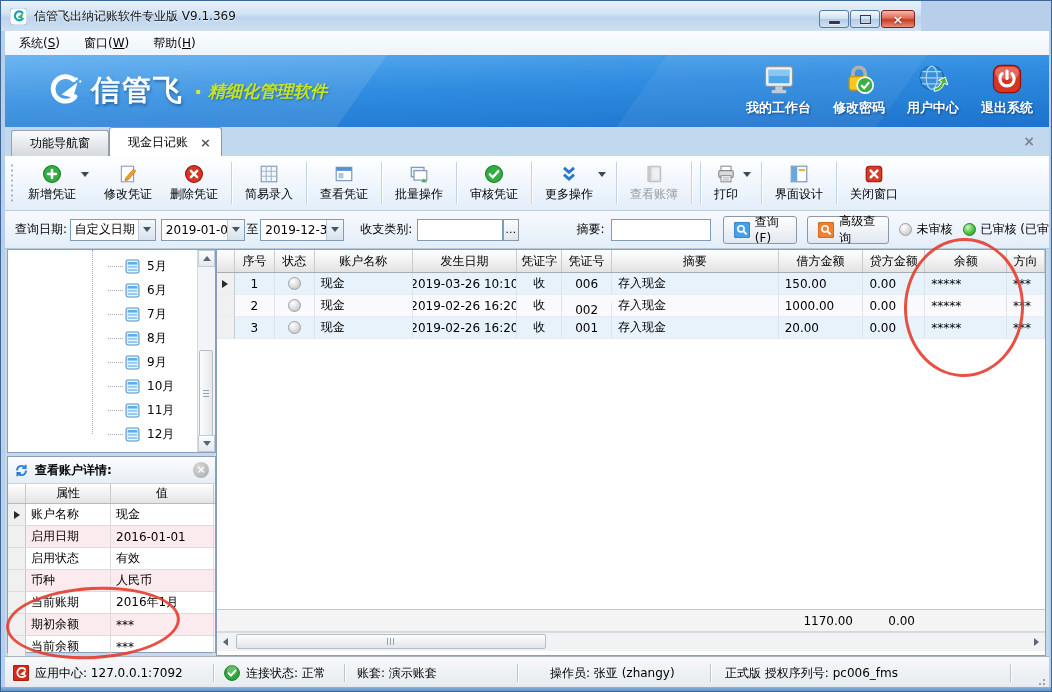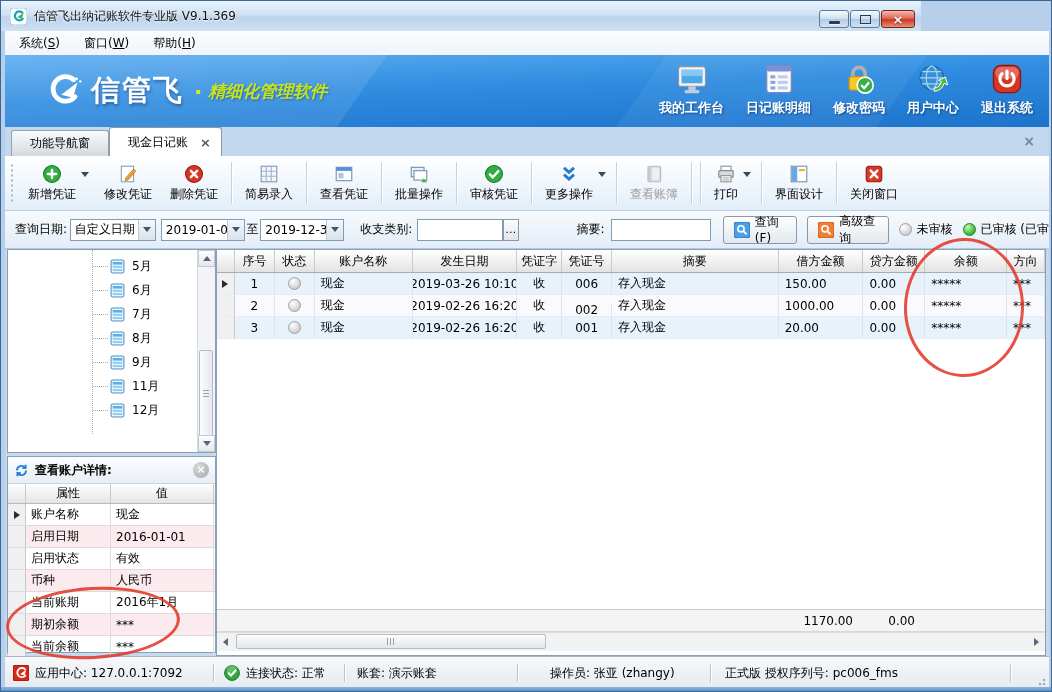--- a/index.html
+++ b/index.html
@@ -75,21 +75,21 @@
   .sphere.audited{border-color:#1f7d2c;background:radial-gradient(circle at 35% 30%,#c9f6c4,#52c43e 55%,#259422);}
   .legend-item{display:flex;align-items:center;margin-left:10px;white-space:nowrap;}
   .legend-item .sphere{margin-right:5px;}
 
   
   .main{position:absolute;left:4px;top:248px;width:1044px;height:407px;background:#c6d9ec;}
 
   
   .tree-panel{position:absolute;left:2px;top:0;width:209px;height:204px;background:#fff;border:1px solid #8aa0b8;box-sizing:border-box;overflow:hidden;}
   .tree-guide{position:absolute;left:84px;top:0;height:184px;border-left:1px dotted #a8a8a8;}
-  .tree-items{position:absolute;left:1px;top:4px;right:17px;}
+  .tree-items{position:absolute;left:16px;top:4px;right:17px;}
   .tree-item{display:flex;align-items:center;height:24px;padding-left:84px;cursor:pointer;}
   .tree-item::before{content:"";width:15px;border-top:1px dotted #a8a8a8;margin-right:2px;}
   .tree-icon{width:15px;height:15px;flex:0 0 15px;}
   .tree-icon svg{width:15px;height:15px;}
   .tree-label{margin-left:7px;}
   .vscroll{position:absolute;right:0;top:0;bottom:0;width:17px;background:#f2f4f7;border-left:1px solid #d4dadf;}
   .vs-btn{position:absolute;left:0;width:17px;height:17px;background:linear-gradient(#fcfdfe,#e4e9ee);border:1px solid #c2cad2;box-sizing:border-box;display:flex;align-items:center;justify-content:center;}
   .vs-btn.up{top:0;} .vs-btn.down{bottom:0;}
   .tri-up{width:0;height:0;border-left:4px solid transparent;border-right:4px solid transparent;border-bottom:5px solid #5a6672;}
   .tri-down{width:0;height:0;border-left:4px solid transparent;border-right:4px solid transparent;border-top:5px solid #5a6672;}
@@ -195,33 +195,20 @@
               <rect x="2" y="3" width="22" height="16" rx="2" fill="#f0f4f8" stroke="#8898a8"></rect>
               <rect x="4.5" y="5.5" width="17" height="11" fill="#50a8e8"></rect>
               <rect x="4.5" y="5.5" width="17" height="5" fill="#88c8f4"></rect>
               <rect x="10" y="19" width="6" height="3" fill="#c0ccd8"></rect>
               <rect x="7" y="22" width="12" height="2.5" rx="1" fill="#c0ccd8"></rect>
             </svg></span>
           <span class="ba-label">我的工作台</span>
         </div>
         <div class="banner-action">
           <span class="ba-icon"><svg viewBox="0 0 26 26">
-              <rect x="3" y="2" width="20" height="22" rx="2" fill="#f8fafc" stroke="#7888b8"></rect>
-              <rect x="3" y="2" width="20" height="5" rx="2" fill="#7890d8"></rect>
-              <rect x="6" y="10" width="4" height="2.5" fill="#90a0d8"></rect>
-              <rect x="12" y="10" width="8" height="2.5" fill="#c0cbe8"></rect>
-              <rect x="6" y="14.5" width="4" height="2.5" fill="#90a0d8"></rect>
-              <rect x="12" y="14.5" width="8" height="2.5" fill="#c0cbe8"></rect>
-              <rect x="6" y="19" width="4" height="2.5" fill="#90a0d8"></rect>
-              <rect x="12" y="19" width="8" height="2.5" fill="#c0cbe8"></rect>
-            </svg></span>
-          <span class="ba-label">日记账明细</span>
-        </div>
-        <div class="banner-action">
-          <span class="ba-icon"><svg viewBox="0 0 26 26">
               <path d="M8 13 V8.5 a5 5 0 0 1 10 0 V13" fill="none" stroke="#b0b0b0" stroke-width="3"></path>
               <rect x="5" y="11" width="16" height="11" rx="2" fill="#f8c820" stroke="#c89810"></rect>
               <circle cx="18" cy="18" r="6.5" fill="#38b048" stroke="#fff" stroke-width="1.3"></circle>
               <path d="M14.8 18 l2.4 2.4 4-4.8" fill="none" stroke="#fff" stroke-width="1.8"></path>
             </svg></span>
           <span class="ba-label">修改密码</span>
         </div>
         <div class="banner-action">
           <span class="ba-icon"><svg viewBox="0 0 26 26">
               <circle cx="12" cy="12" r="9.5" fill="#3890d8" stroke="#1868a8"></circle>
@@ -453,20 +440,29 @@
             <span class="tree-label">8月</span>
           </div>
           <div class="tree-item">
             <span class="tree-icon"><svg viewBox="0 0 14 14">
                 <rect x="1" y="1" width="12" height="12" rx="1.5" fill="#eaf4fc" stroke="#5090c8"></rect>
                 <rect x="2.5" y="2.8" width="9" height="2.4" fill="#58b0e8"></rect>
                 <rect x="2.5" y="6.4" width="9" height="1.8" fill="#90ccf0"></rect>
                 <rect x="2.5" y="9.4" width="9" height="1.8" fill="#90ccf0"></rect>
               </svg></span>
             <span class="tree-label">9月</span>
+          </div>
+          <div class="tree-item">
+            <span class="tree-icon"><svg viewBox="0 0 14 14">
+                <rect x="1" y="1" width="12" height="12" rx="1.5" fill="#eaf4fc" stroke="#5090c8"></rect>
+                <rect x="2.5" y="2.8" width="9" height="2.4" fill="#58b0e8"></rect>
+                <rect x="2.5" y="6.4" width="9" height="1.8" fill="#90ccf0"></rect>
+                <rect x="2.5" y="9.4" width="9" height="1.8" fill="#90ccf0"></rect>
+              </svg></span>
+            <span class="tree-label">10月</span>
           </div>
           <div class="tree-item">
             <span class="tree-icon"><svg viewBox="0 0 14 14">
                 <rect x="1" y="1" width="12" height="12" rx="1.5" fill="#eaf4fc" stroke="#5090c8"></rect>
                 <rect x="2.5" y="2.8" width="9" height="2.4" fill="#58b0e8"></rect>
                 <rect x="2.5" y="6.4" width="9" height="1.8" fill="#90ccf0"></rect>
                 <rect x="2.5" y="9.4" width="9" height="1.8" fill="#90ccf0"></rect>
               </svg></span>
             <span class="tree-label">11月</span>
           </div>

